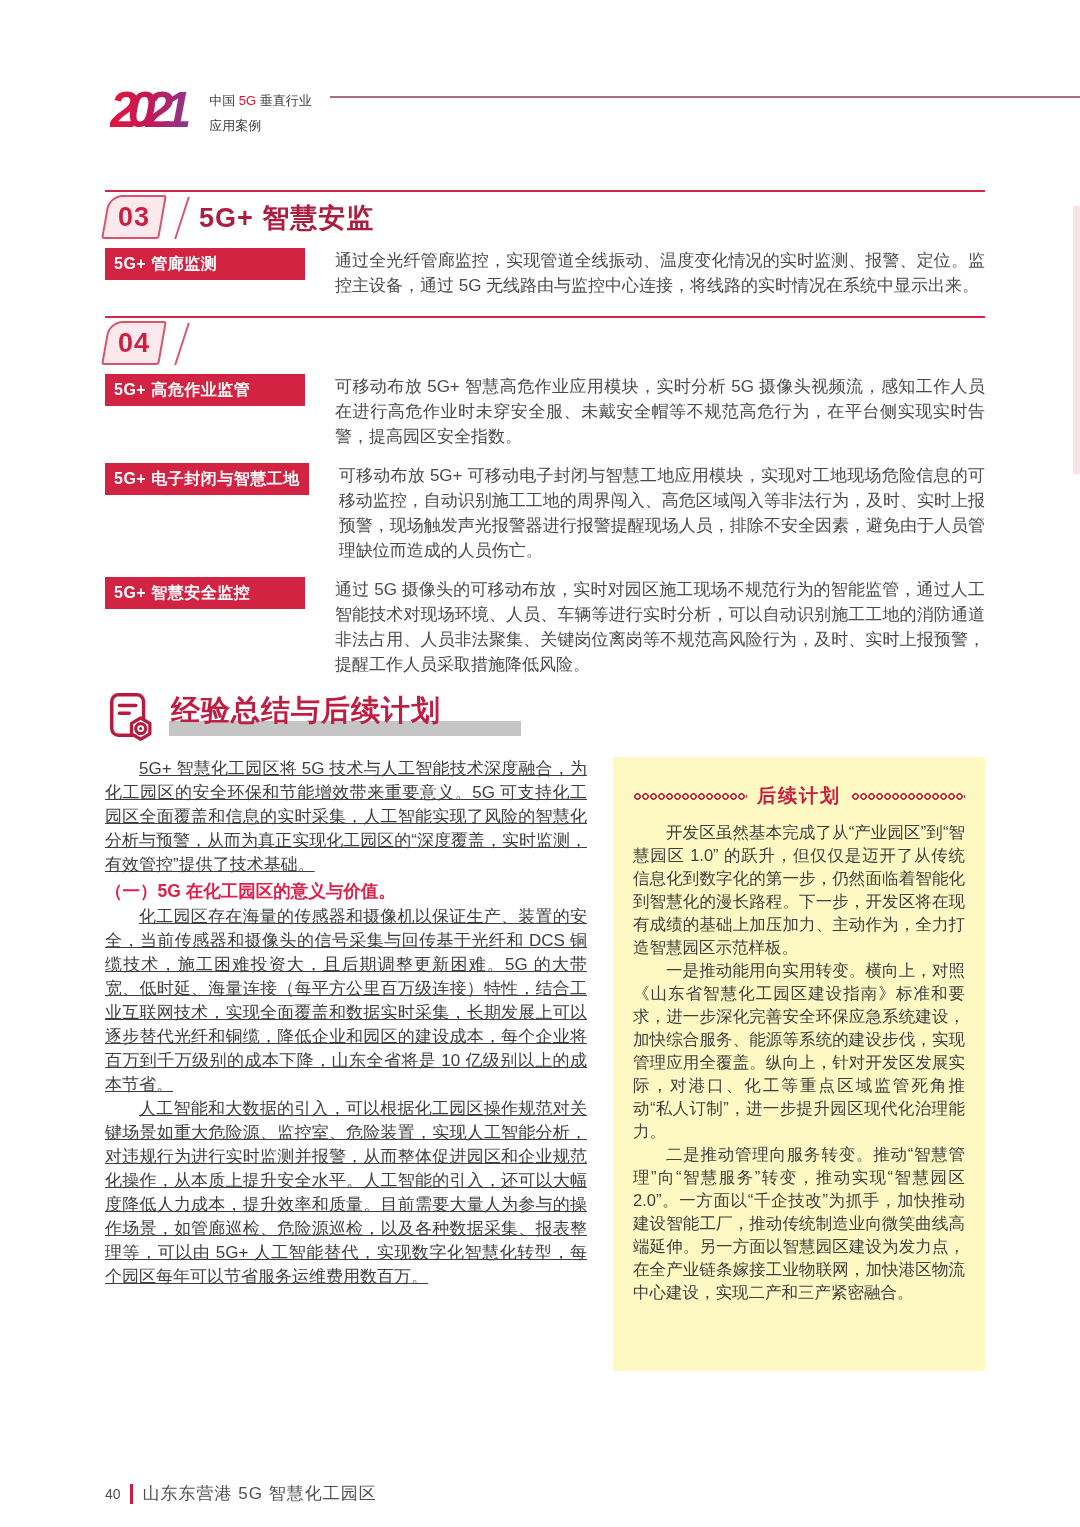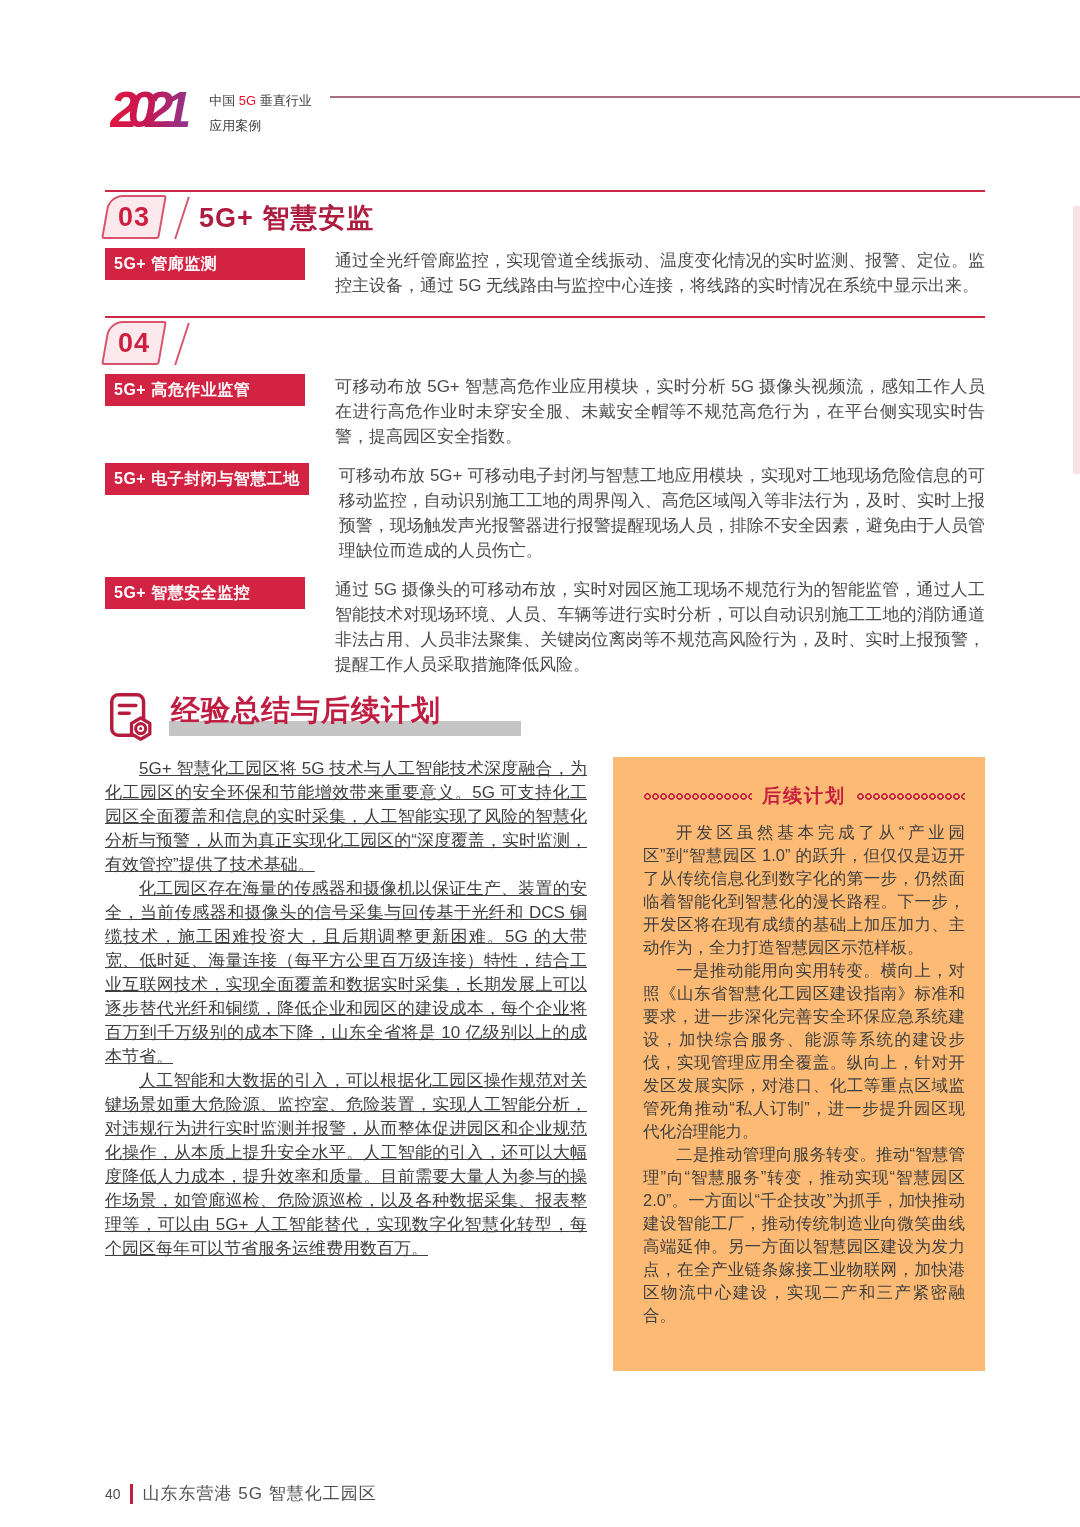--- a/index.html
+++ b/index.html
@@ -41,21 +41,21 @@
   .sum-title-wrap { position:relative; margin-left:12px; }
   .sum-title-bar { position:absolute; left:-2px; top:30px; width:352px; height:15px; background:#c5c5c5; }
   .sum-title { position:relative; font-size:29px; font-weight:bold; color:#bf1e42; letter-spacing:1px; }
 
   
   .cols { display:flex; }
   .lcol { width:482px; flex:0 0 auto; font-size:17px; line-height:24px; color:#3f3f3f; text-align:justify; }
   .lcol p { text-indent:2em;text-decoration:underline; }
   .lcol .subhead { color:#e0204a; font-weight:bold; font-size:17.5px; text-indent:0; margin:2px 0; }
   .colgap { width:26px; flex:0 0 auto; }
-  .sidebar { width:372px; flex:0 0 auto; background:#fdba74; height:614px; padding:26px 20px 0 30px; }
+  .sidebar { width:372px; flex:0 0 auto; background:#fef9c3; height:614px; padding:26px 20px 0 20px; }
   .sb-title-row { display:flex; align-items:center; margin-bottom:12px; }
   .chain { flex:1 1 auto; height:9px;
     background-image:radial-gradient(circle at 4.5px 4.5px, rgba(233,233,233,0) 1.7px, #c7203f 2.1px, #c7203f 3.1px, rgba(233,233,233,0) 3.5px);
     background-size:8px 9px; background-repeat:repeat-x; }
   .sb-title { font-size:19px; font-weight:bold; color:#c7203f; letter-spacing:2px; margin:0 10px; white-space:nowrap; }
   .sidebar p { font-size:16.5px; line-height:23px; color:#3f3f3f; text-align:justify; text-indent:2em; }
 
   
   .footer { position:absolute; left:105px; top:1482px; display:flex; align-items:center; }
   .footer .pnum { font-size:14px; color:#4f4f4f; }
@@ -128,20 +128,21 @@
     </svg>
     <div class="sum-title-wrap">
       <div class="sum-title-bar"></div>
       <div class="sum-title">经验总结与后续计划</div>
     </div>
   </div>
 
   <div class="cols">
     <div class="lcol">
       <p>5G+ 智慧化工园区将 5G 技术与人工智能技术深度融合，为化工园区的安全环保和节能增效带来重要意义。5G 可支持化工园区全面覆盖和信息的实时采集，人工智能实现了风险的智慧化分析与预警，从而为真正实现化工园区的“深度覆盖，实时监测，有效管控”提供了技术基础。</p>
+      <div class="subhead">（一）5G 在化工园区的意义与价值。</div>
       <p>化工园区存在海量的传感器和摄像机以保证生产、装置的安全，当前传感器和摄像头的信号采集与回传基于光纤和 DCS 铜缆技术，施工困难投资大，且后期调整更新困难。5G 的大带宽、低时延、海量连接（每平方公里百万级连接）特性，结合工业互联网技术，实现全面覆盖和数据实时采集，长期发展上可以逐步替代光纤和铜缆，降低企业和园区的建设成本，每个企业将百万到千万级别的成本下降，山东全省将是 10 亿级别以上的成本节省。</p>
       <p>人工智能和大数据的引入，可以根据化工园区操作规范对关键场景如重大危险源、监控室、危险装置，实现人工智能分析，对违规行为进行实时监测并报警，从而整体促进园区和企业规范化操作，从本质上提升安全水平。人工智能的引入，还可以大幅度降低人力成本，提升效率和质量。目前需要大量人为参与的操作场景，如管廊巡检、危险源巡检，以及各种数据采集、报表整理等，可以由 5G+ 人工智能替代，实现数字化智慧化转型，每个园区每年可以节省服务运维费用数百万。</p>
     </div>
     <div class="colgap"></div>
     <div class="sidebar">
       <div class="sb-title-row">
         <div class="chain"></div>
         <div class="sb-title">后续计划</div>
         <div class="chain"></div>
       </div>

